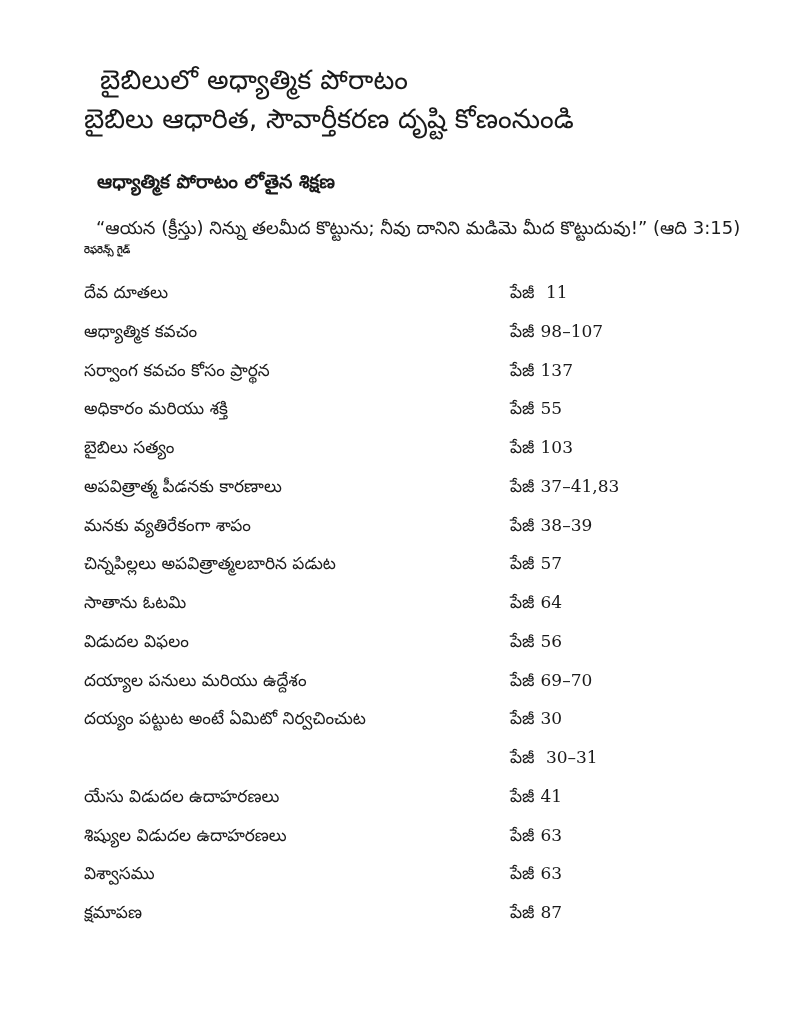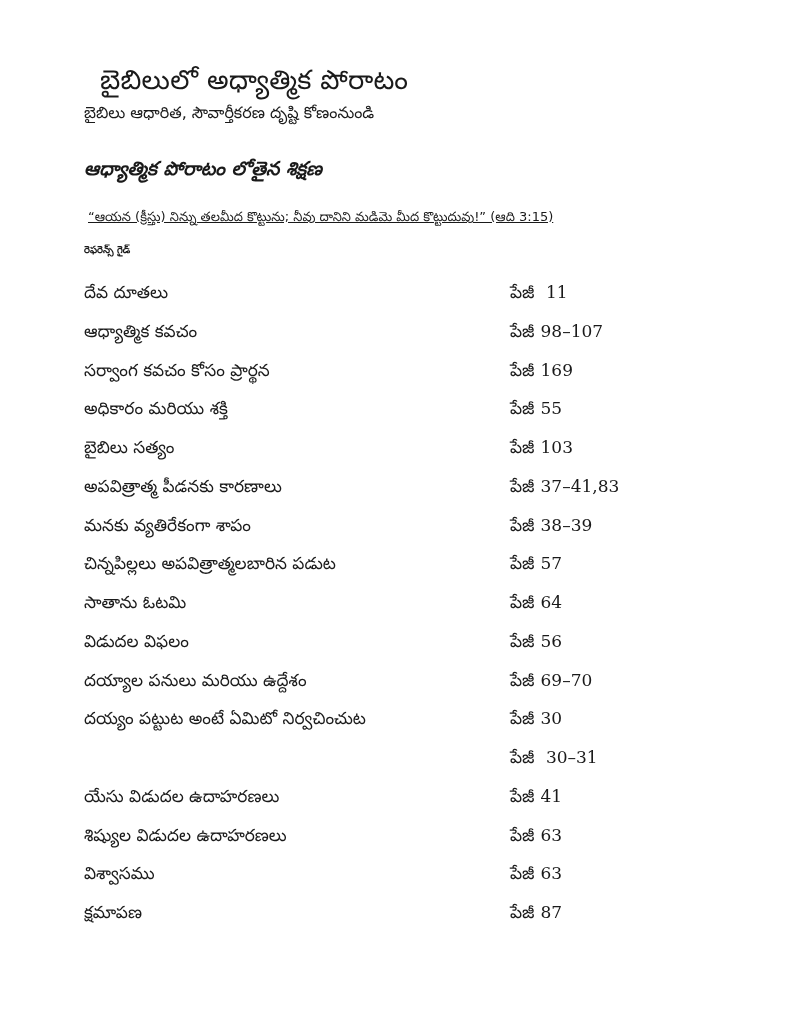--- a/index.html
+++ b/index.html
@@ -28,43 +28,41 @@
       font-size: 27px;
       font-weight: normal;
       margin: 16px;
       white-space: nowrap;
       letter-spacing: 0.2px;
     }
     .subtitle {
       position: absolute;
       top: 103px;
       left: 0;
-      font-size: 16px;
+      font-size: 27px;
       font-weight: normal;
       margin: 0;
       white-space: nowrap;
     }
     .section-title {
       position: absolute;
       top: 157px;
       left: 0;
       font-size: 19px;
       font-weight: bold;
-      margin: 0;
+      margin: 13px;
       white-space: nowrap;
-      font-style: italic;
     }
     .quote {
       position: absolute;
       top: 205px;
       left: 0;
-      font-size: 13px;
-      margin: 4px;
+      font-size: 18px;
+      margin: 12px;
       white-space: nowrap;
-      text-decoration: underline;
     }
     .guide-title {
       position: absolute;
       top: 244px;
       left: 0;
       font-size: 10px;
       font-weight: bold;
       margin: 0;
       white-space: nowrap;
     }
@@ -117,21 +115,21 @@
     <li class="ref-row">
       <span class="ref-topic">దేవ దూతలు</span>
       <span class="ref-page"><span class="ref-page-label">పేజీ</span><span class="ref-page-num"> 11</span></span>
     </li>
     <li class="ref-row">
       <span class="ref-topic">ఆధ్యాత్మిక కవచం</span>
       <span class="ref-page"><span class="ref-page-label">పేజీ</span><span class="ref-page-num">98–107</span></span>
     </li>
     <li class="ref-row">
       <span class="ref-topic">సర్వాంగ కవచం కోసం ప్రార్థన</span>
-      <span class="ref-page"><span class="ref-page-label">పేజీ</span><span class="ref-page-num">169</span></span>
+      <span class="ref-page"><span class="ref-page-label">పేజీ</span><span class="ref-page-num">137</span></span>
     </li>
     <li class="ref-row">
       <span class="ref-topic">అధికారం మరియు శక్తి</span>
       <span class="ref-page"><span class="ref-page-label">పేజీ</span><span class="ref-page-num">55</span></span>
     </li>
     <li class="ref-row">
       <span class="ref-topic">బైబిలు సత్యం</span>
       <span class="ref-page"><span class="ref-page-label">పేజీ</span><span class="ref-page-num">103</span></span>
     </li>
     <li class="ref-row">

